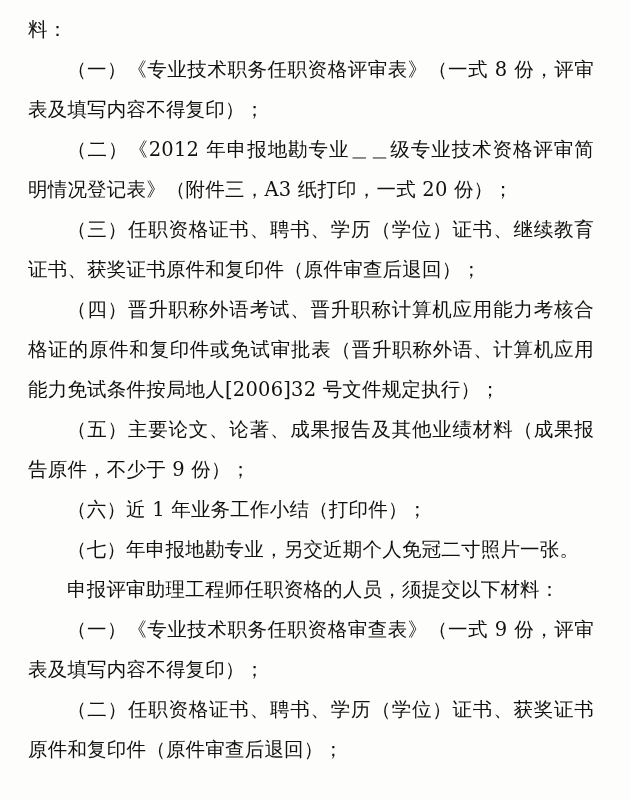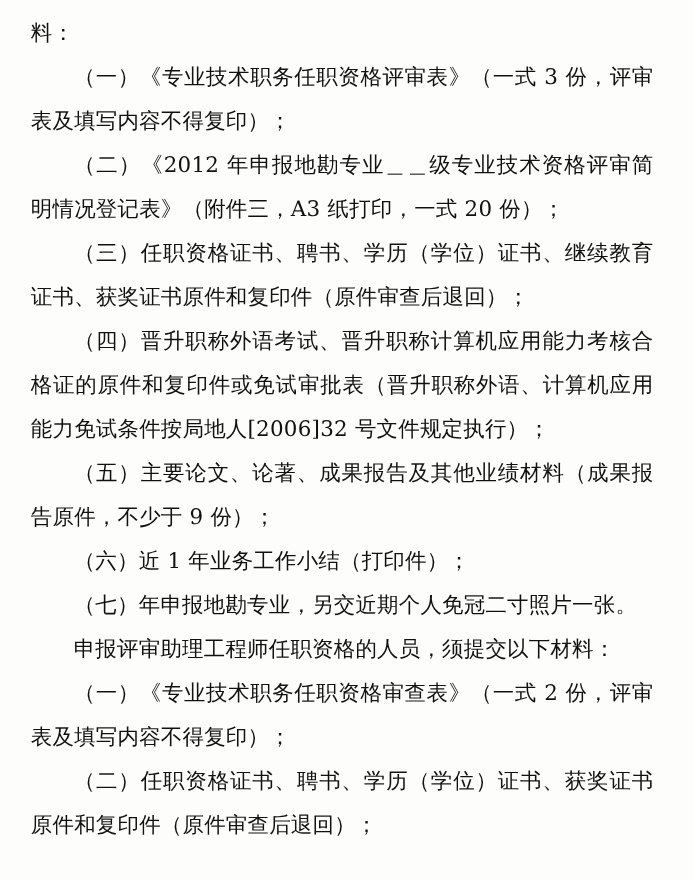--- a/index.html
+++ b/index.html
@@ -45,34 +45,34 @@
   }
 </style>
 </head>
 <body>
 
 <div id="page">
   <div class="doc-body">
 
     <p class="para cont">料：</p>
 
-    <p class="para indent">（一）《专业技术职务任职资格评审表》（一式 3 份，评审表及填写内容不得复印）；</p>
+    <p class="para indent">（一）《专业技术职务任职资格评审表》（一式 8 份，评审表及填写内容不得复印）；</p>
 
     <p class="para indent">（二）《2012 年申报地勘专业＿＿级专业技术资格评审简明情况登记表》（附件三，A3 纸打印，一式 20 份）；</p>
 
     <p class="para indent">（三）任职资格证书、聘书、学历（学位）证书、继续教育证书、获奖证书原件和复印件（原件审查后退回）；</p>
 
     <p class="para indent">（四）晋升职称外语考试、晋升职称计算机应用能力考核合格证的原件和复印件或免试审批表（晋升职称外语、计算机应用能力免试条件按局地人[2006]32 号文件规定执行）；</p>
 
     <p class="para indent">（五）主要论文、论著、成果报告及其他业绩材料（成果报告原件，不少于 9 份）；</p>
 
     <p class="para indent">（六）近 1 年业务工作小结（打印件）；</p>
 
     <p class="para indent">（七）年申报地勘专业，另交近期个人免冠二寸照片一张。</p>
 
     <p class="para indent">申报评审助理工程师任职资格的人员，须提交以下材料：</p>
 
-    <p class="para indent">（一）《专业技术职务任职资格审查表》（一式 2 份，评审表及填写内容不得复印）；</p>
+    <p class="para indent">（一）《专业技术职务任职资格审查表》（一式 9 份，评审表及填写内容不得复印）；</p>
 
     <p class="para indent">（二）任职资格证书、聘书、学历（学位）证书、获奖证书原件和复印件（原件审查后退回）；</p>
 
   </div>
 </div>
 
 </body></html>

